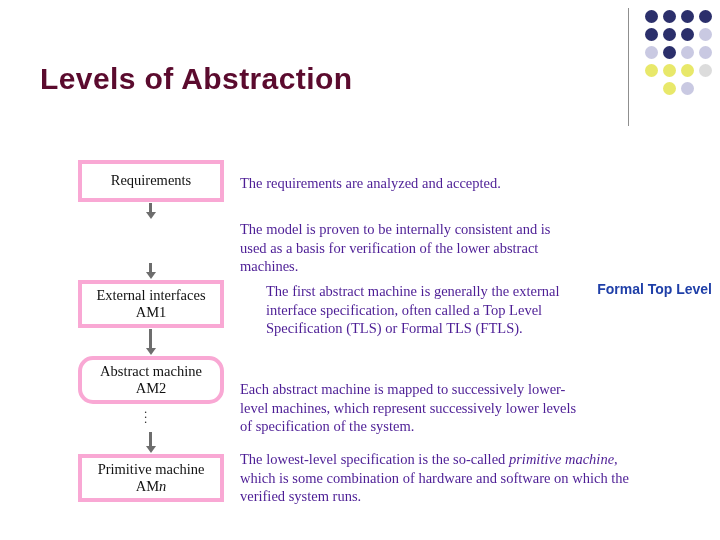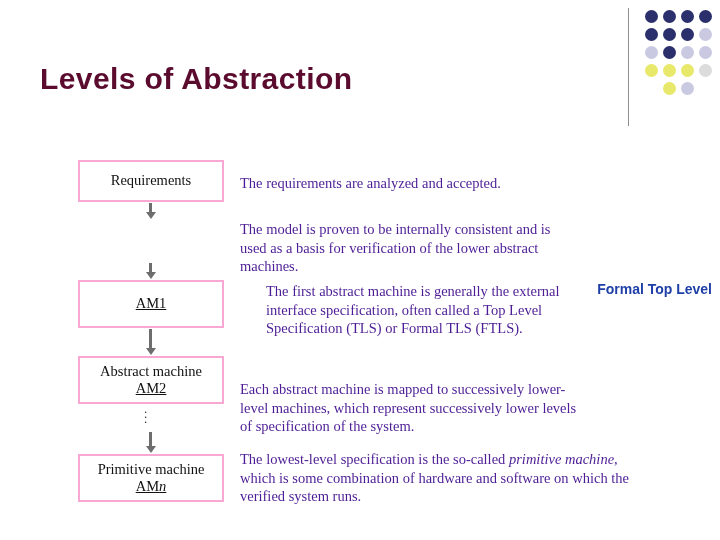--- a/index.html
+++ b/index.html
@@ -59,33 +59,33 @@
     top: 160px;
     width: 480px;
     height: 350px;
   }
 
   .box {
     position: absolute;
     left: 0;
     width: 146px;
     box-sizing: border-box;
-    border: 2px solid #f9a8d4;
+    border: 4px solid #f9a8d4;
     background: #ffffff;
     font-family: "Liberation Serif", serif;
     font-size: 14.5px;
     color: #111;
     text-align: center;
     line-height: 1.18;
     display: flex;
     align-items: center;
     justify-content: center;
     flex-direction: column;
   }
-  .box .line2 { display: block; text-decoration: underline; }
+  .box .line2 { display: block; }
 
   .arrow {
     position: absolute;
     left: 68px;
     width: 9px;
   }
   .arrow .shaft {
     width: 3px;
     margin-left: 3px;
     background: #6d6d6d;
@@ -158,23 +158,24 @@
   </div>
 <div class="vrule"></div>
 
 <div class="title">Levels of Abstraction</div>
 
 <div class="diagram">
     <div class="box" style="top: 0px; height: 42px;">
       <span>Requirements</span>
     </div>
     <div class="box" style="top: 120px; height: 48px;">
+      <span>External interfaces</span>
       <span class="line2">AM1</span>
     </div>
-    <div class="box" style="top: 196px; height: 48px;">
+    <div class="box" style="top: 196px; height: 48px; border-radius: 15px;">
       <span>Abstract machine</span>
       <span class="line2">AM2</span>
     </div>
     <div class="box" style="top: 294px; height: 48px;">
       <span>Primitive machine</span>
       <span class="line2">AM<em style="font-style:italic">n</em></span>
     </div>
     <div class="arrow" style="top: 43px; height: 16px;">
       <div class="shaft" style="height: 9px;"></div>
       <div class="head"></div>

